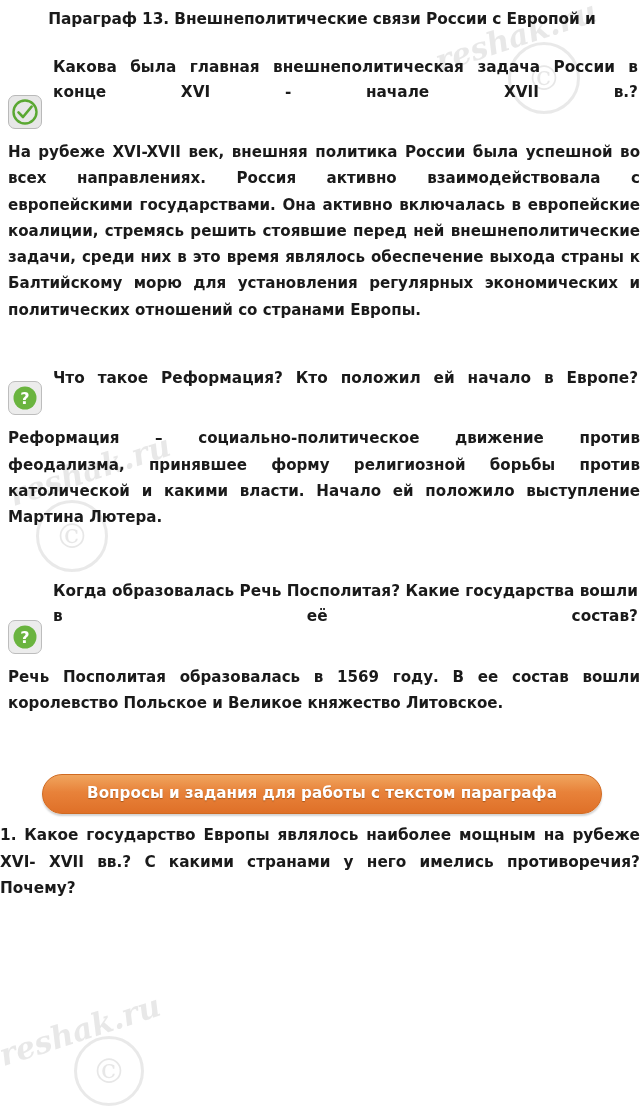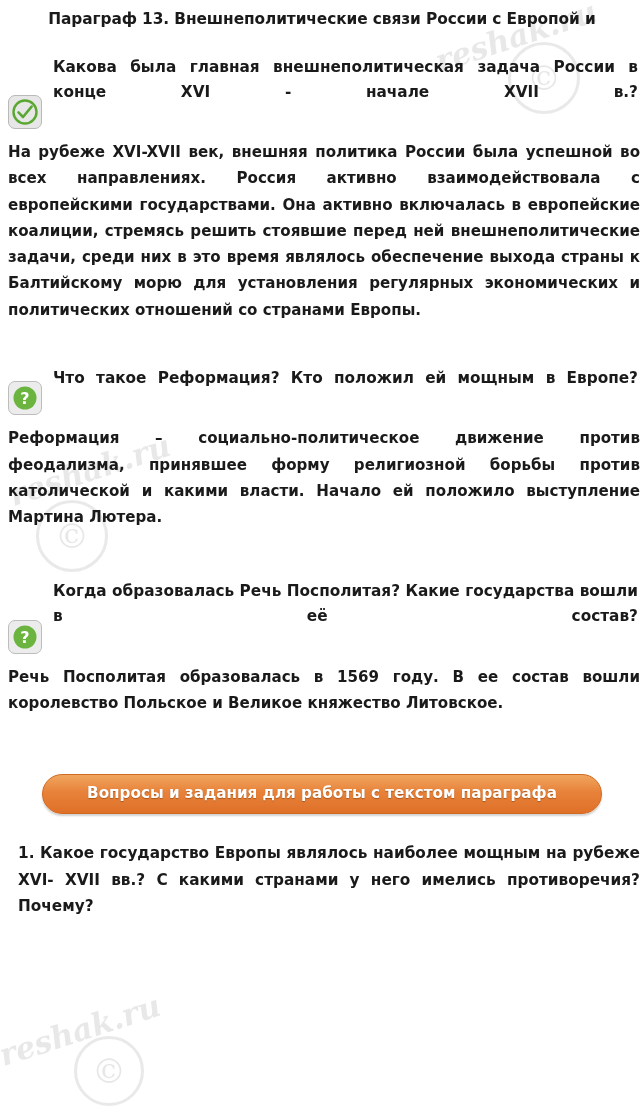--- a/index.html
+++ b/index.html
@@ -147,22 +147,22 @@
     text-shadow: 0 1px 1px rgba(120,60,10,0.55);
   }
 
   
   .task {
     font-weight: bold;
     font-size: 15.3px;
     line-height: 1.72;
     text-align: justify;
     text-justify: inter-word;
-    padding: 0 4px 0 18px;
-    margin-top: 26px;
+    padding: 0 4px 0 0;
+    margin-top: 8px;
   }
 </style>
 </head>
 <body>
 
 <div class="wm-layer">
   <div class="wm" style="left:432px; top:18px; transform:rotate(-18deg); font-size:31px;">reshak.ru</div>
   <div class="wm-ring" style="left:508px; top:42px; width:66px; height:66px;">
     <span>©</span>
   </div>
@@ -195,21 +195,21 @@
   </div>
   <div class="answer">На рубеже XVI-XVII век, внешняя политика России была успешной во всех направлениях. Россия активно взаимодействовала с европейскими государствами. Она активно включалась в европейские коалиции, стремясь решить стоявшие перед ней внешнеполитические задачи, среди них в это время являлось обеспечение выхода страны к Балтийскому морю для установления регулярных экономических и политических отношений со странами Европы.</div>
 
   <div class="qblock" style="margin-top:42px;">
     <div class="qicon q">
       <svg width="26" height="26" viewBox="0 0 26 26" aria-hidden="true">
         <circle cx="13" cy="13" r="11.5" fill="#6ab43f"></circle>
         <text x="13" y="19.2" text-anchor="middle" font-family="DejaVu Sans, sans-serif" font-size="16" font-weight="bold" fill="#ffffff">?</text>
       </svg>
     </div>
-    <div class="qtext">Что такое Реформация? Кто положил ей мощным в Европе?</div>
+    <div class="qtext">Что такое Реформация? Кто положил ей начало в Европе?</div>
   </div>
   <div class="answer">Реформация – социально-политическое движение против феодализма, принявшее форму религиозной борьбы против католической и какими власти. Начало ей положило выступление Мартина Лютера.</div>
 
   <div class="qblock" style="margin-top:48px;">
     <div class="qicon q">
       <svg width="26" height="26" viewBox="0 0 26 26" aria-hidden="true">
         <circle cx="13" cy="13" r="11.5" fill="#6ab43f"></circle>
         <text x="13" y="19.2" text-anchor="middle" font-family="DejaVu Sans, sans-serif" font-size="16" font-weight="bold" fill="#ffffff">?</text>
       </svg>
     </div>

